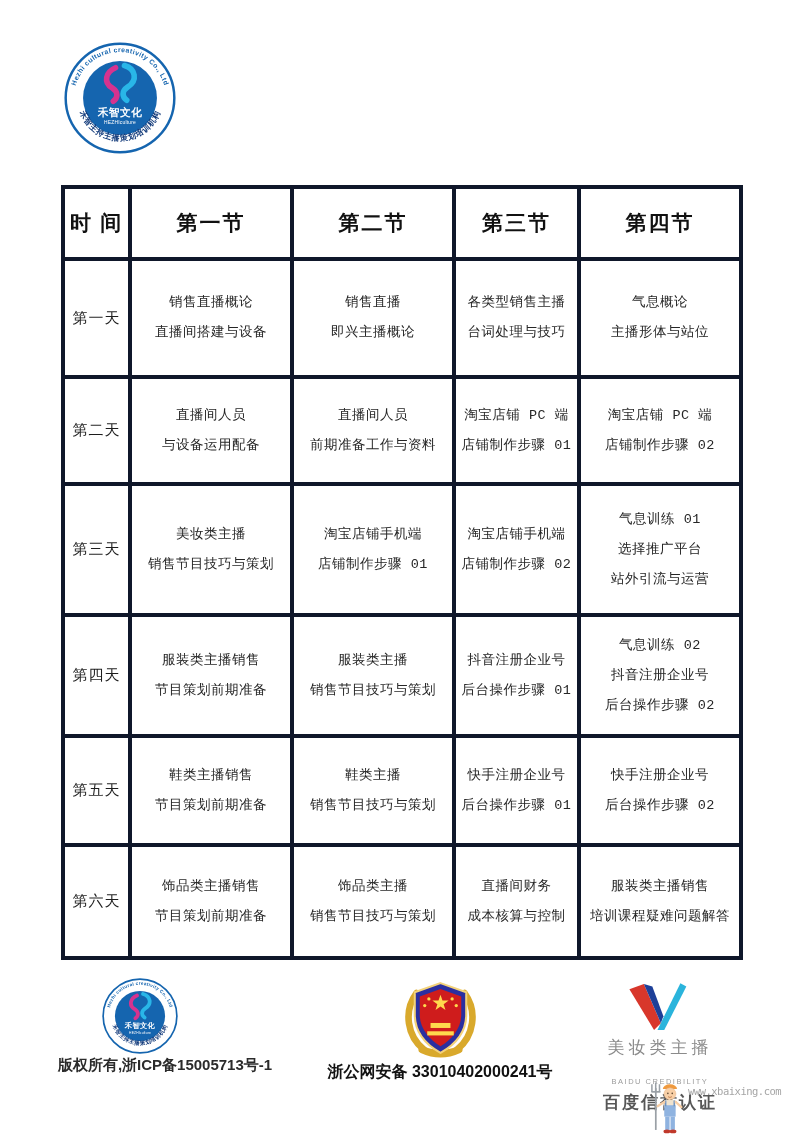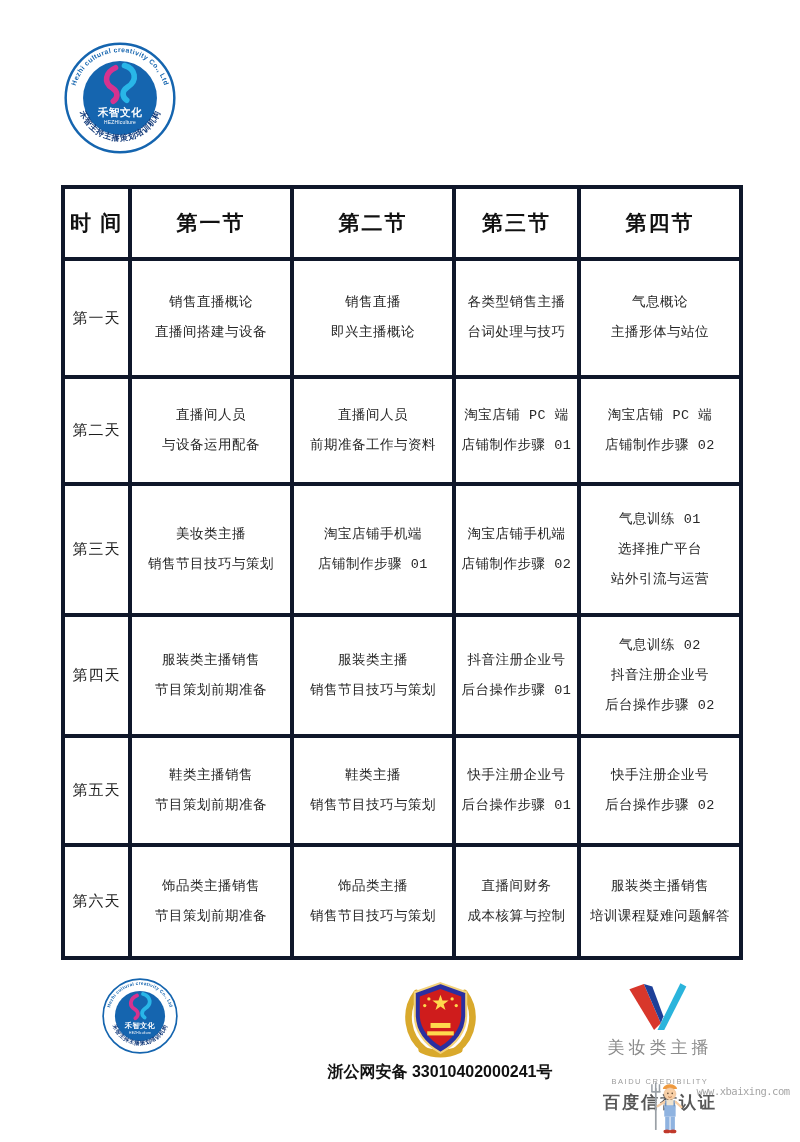--- a/index.html
+++ b/index.html
@@ -64,21 +64,21 @@
   .baidu-cn{font-family:"Liberation Sans", sans-serif;font-size:17px;color:#8b8b8b;letter-spacing:4px;margin-top:2px;}
   .baidu-en{font-family:"Liberation Sans", sans-serif;font-size:7.5px;color:#9c9c9c;letter-spacing:1.5px;margin-top:18px;}
   .baidu-cert{font-family:"Liberation Sans", sans-serif;font-size:17px;font-weight:bold;color:#565656;letter-spacing:2px;margin-top:5px;}
 
   
   .wm-mascot{position:absolute;left:650px;top:1080px;width:38px;height:60px;}
   .wm-text{position:absolute;left:688px;top:1084px;width:110px;}
   .wm-name{font-family:"Liberation Sans", sans-serif;font-weight:bold;font-size:31px;letter-spacing:3px;line-height:34px;}
   .wm-c-green{color:var(--wm-green);}
   .wm-c-orange{color:var(--wm-orange);}
-  .wm-url{font-family:"DejaVu Sans Mono", monospace;font-size:10.5px;color:#a5a5a5;margin-top:1px;letter-spacing:-0.5px;text-align:center;}
+  .wm-url{font-family:"DejaVu Sans Mono", monospace;font-size:10.5px;color:#a5a5a5;margin-top:1px;letter-spacing:-0.5px;}
 
   
   .arc-top-text{font-family:"Liberation Sans", sans-serif;font-size:6.1px;font-weight:bold;fill:var(--logo-blue);letter-spacing:0.4px;}
   .arc-bottom-text{font-family:"Liberation Sans", sans-serif;font-size:7.2px;font-weight:bold;fill:var(--logo-navy);letter-spacing:0.6px;}
   .logo-center-name{font-family:"Liberation Sans", sans-serif;font-size:9.5px;font-weight:bold;fill:#ffffff;letter-spacing:0.5px;}
   .logo-center-sub{font-family:"Liberation Sans", sans-serif;font-size:4.4px;fill:#ffffff;letter-spacing:0.2px;}
 </style>
 </head>
 <body>
 
@@ -244,20 +244,21 @@
       <path id="arcTop2" d="M 9,50 A 41,41 0 0 1 91,50"></path>
       <path id="arcBottom2" d="M 12,50 A 38,38 0 0 0 88,50"></path>
     </defs>
     <text class="arc-top-text"><textPath href="#arcTop2" startOffset="50%" text-anchor="middle">Hezhi cultural creativity Co., Ltd</textPath></text>
     <text class="arc-bottom-text"><textPath href="#arcBottom2" startOffset="50%" text-anchor="middle">禾智主持主播策划培训机构</textPath></text>
     <path d="M46,23 c-9,4 -11,13 -3,18 c6,4 5,9 1,12" fill="none" stroke="var(--logo-pink)" stroke-width="5" stroke-linecap="round"></path>
     <path d="M54,21 c10,3 12,13 3,19 c-6,4 -5,9 -1,12" fill="none" stroke="var(--logo-cyan)" stroke-width="5" stroke-linecap="round"></path>
     <text x="50" y="66" text-anchor="middle" class="logo-center-name">禾智文化</text>
     <text x="50" y="73.5" text-anchor="middle" class="logo-center-sub">HEZHIculture</text>
   </svg>
+  <div class="copyright">版权所有,浙ICP备15005713号-1</div>
 
   <svg class="police-badge" viewBox="0 0 100 100">
     <path d="M30,88 C10,72 5,42 21,20" fill="none" stroke="var(--badge-gold)" stroke-width="8" stroke-linecap="round"></path>
     <path d="M70,88 C90,72 95,42 79,20" fill="none" stroke="var(--badge-gold)" stroke-width="8" stroke-linecap="round"></path>
     <path d="M28,88 Q50,98 72,88" fill="none" stroke="var(--badge-gold)" stroke-width="9" stroke-linecap="round"></path>
     <path d="M50,8 L81,19 L81,46 C81,68 66,83 50,92 C34,83 19,68 19,46 L19,19 Z" fill="var(--badge-blue)" stroke="#f3d27a" stroke-width="2.5"></path>
     <path d="M50,15 L75,24 L75,46 C75,63 63,76 50,84 C37,76 25,63 25,46 L25,24 Z" fill="var(--badge-red)"></path>
     <polygon points="50,22 52.4,29 59.8,29 53.8,33.4 56,40.4 50,36 44,40.4 46.2,33.4 40.2,29 47.6,29" fill="#ffd94d"></polygon>
     <circle cx="36" cy="27" r="2" fill="#ffd94d"></circle>
       <circle cx="64" cy="27" r="2" fill="#ffd94d"></circle>

